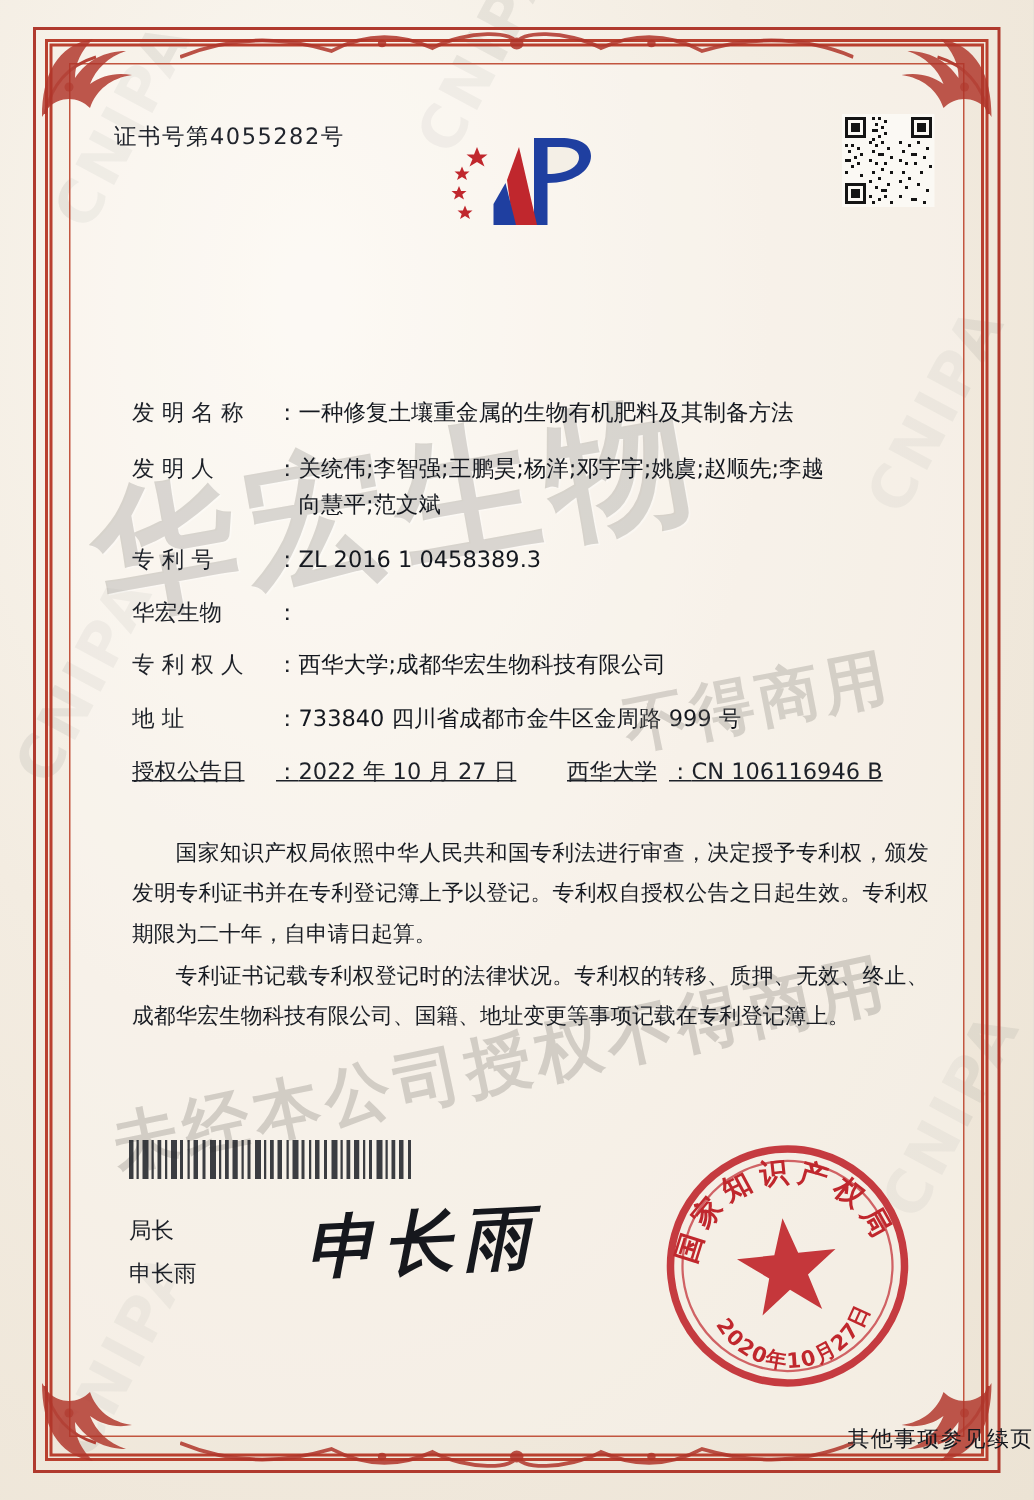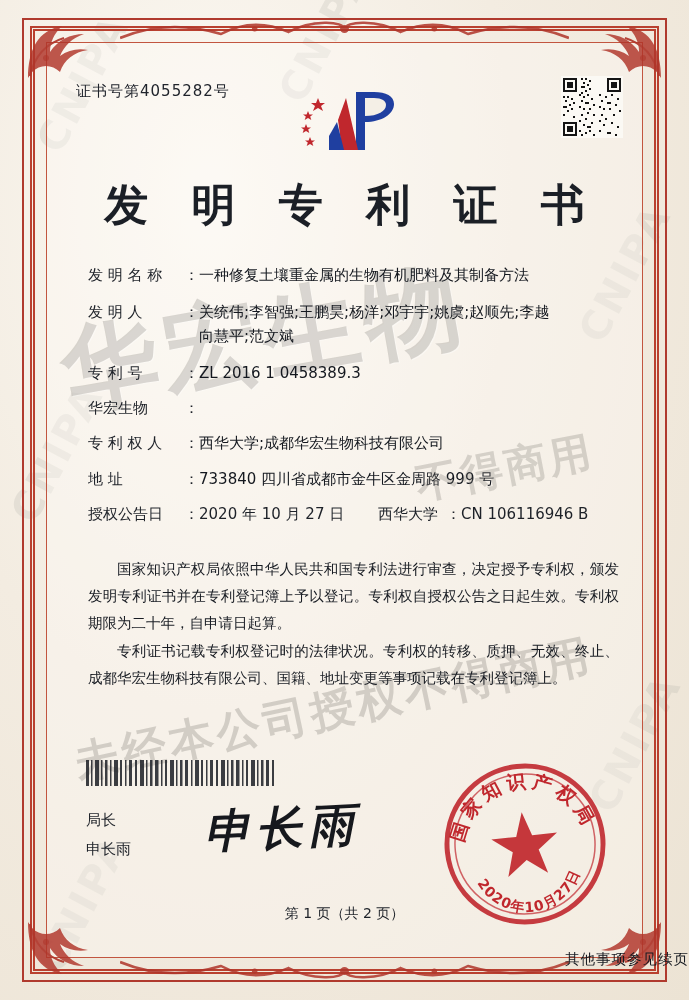--- a/index.html
+++ b/index.html
@@ -170,20 +170,21 @@
     color: #14181f;
     word-break: break-all;
   }
   .row .val .line2 { display:block; }
   .row.tight { margin-bottom: 12px; }
 
   .dualrow {
     display: flex;
     align-items: flex-end;
     margin-bottom: 10px;
+    text-decoration: underline;
   }
   .dualrow .half {
     display: flex;
     align-items: flex-start;
   }
   .dualrow .half.left { flex: 0 0 290px; }
   .dualrow .half .lbl { flex: 0 0 96px; white-space: nowrap;}
   .dualrow .half.right .lbl { flex: 0 0 auto; margin-right: 8px;}
 
   
@@ -413,21 +414,20 @@
 
       <g fill="#c0272d">
         <polygon points="22,10 24,15 29,15 25,18 27,23 22,20 17,23 19,18 15,15 20,15"></polygon>
         <polygon points="12,23 13.4,26.4 17,26.4 14.2,28.6 15.3,32 12,30 8.7,32 9.8,28.6 7,26.4 10.6,26.4"></polygon>
         <polygon points="10,36 11.4,39.4 15,39.4 12.2,41.6 13.3,45 10,43 6.7,45 7.8,41.6 5,39.4 8.6,39.4"></polygon>
         <polygon points="14,49 15.4,52.4 19,52.4 16.2,54.6 17.3,58 14,56 10.7,58 11.8,54.6 9,52.4 12.6,52.4"></polygon>
       </g>
     </svg>
   </div>
 
-  <div class="title">发 明 专 利 证 书</div>
 
   <div class="fields">
 
     <div class="row">
       <div class="lbl spread">发 明 名 称</div>
       <div class="colon">：</div>
       <div class="val">一种修复土壤重金属的生物有机肥料及其制备方法</div>
     </div>
 
     <div class="row">
@@ -459,21 +459,21 @@
     <div class="row tight">
       <div class="lbl spread">地        址</div>
       <div class="colon">：</div>
       <div class="val">733840  四川省成都市金牛区金周路 999 号</div>
     </div>
 
     <div class="dualrow">
       <div class="half left">
         <div class="lbl">授权公告日</div>
         <div class="colon">：</div>
-        <div class="val">2020 年 10 月 27 日</div>
+        <div class="val">2022 年 10 月 27 日</div>
       </div>
       <div class="half right">
         <div class="lbl">西华大学</div>
         <div class="colon">：</div>
         <div class="val">CN 106116946 B</div>
       </div>
     </div>
 
   </div>
 
@@ -551,16 +551,15 @@
         <text font-size="19" font-weight="bold" fill="#c0272d" font-family="'DejaVu Sans',sans-serif" letter-spacing="5">
           <textPath href="#sealTop" startOffset="50%" text-anchor="middle">国家知识产权局</textPath>
         </text>
         <text font-size="14" font-weight="bold" fill="#c0272d" font-family="'DejaVu Sans',sans-serif" letter-spacing="1">
           <textPath href="#sealBottom" startOffset="50%" text-anchor="middle">2020年10月27日</textPath>
         </text>
       </g>
     </svg>
   </div>
 
-  <div class="page-num">第 1 页（共 2 页）</div>
   <div class="footnote">其他事项参见续页</div>
 
 </div>
 
 </body></html>

